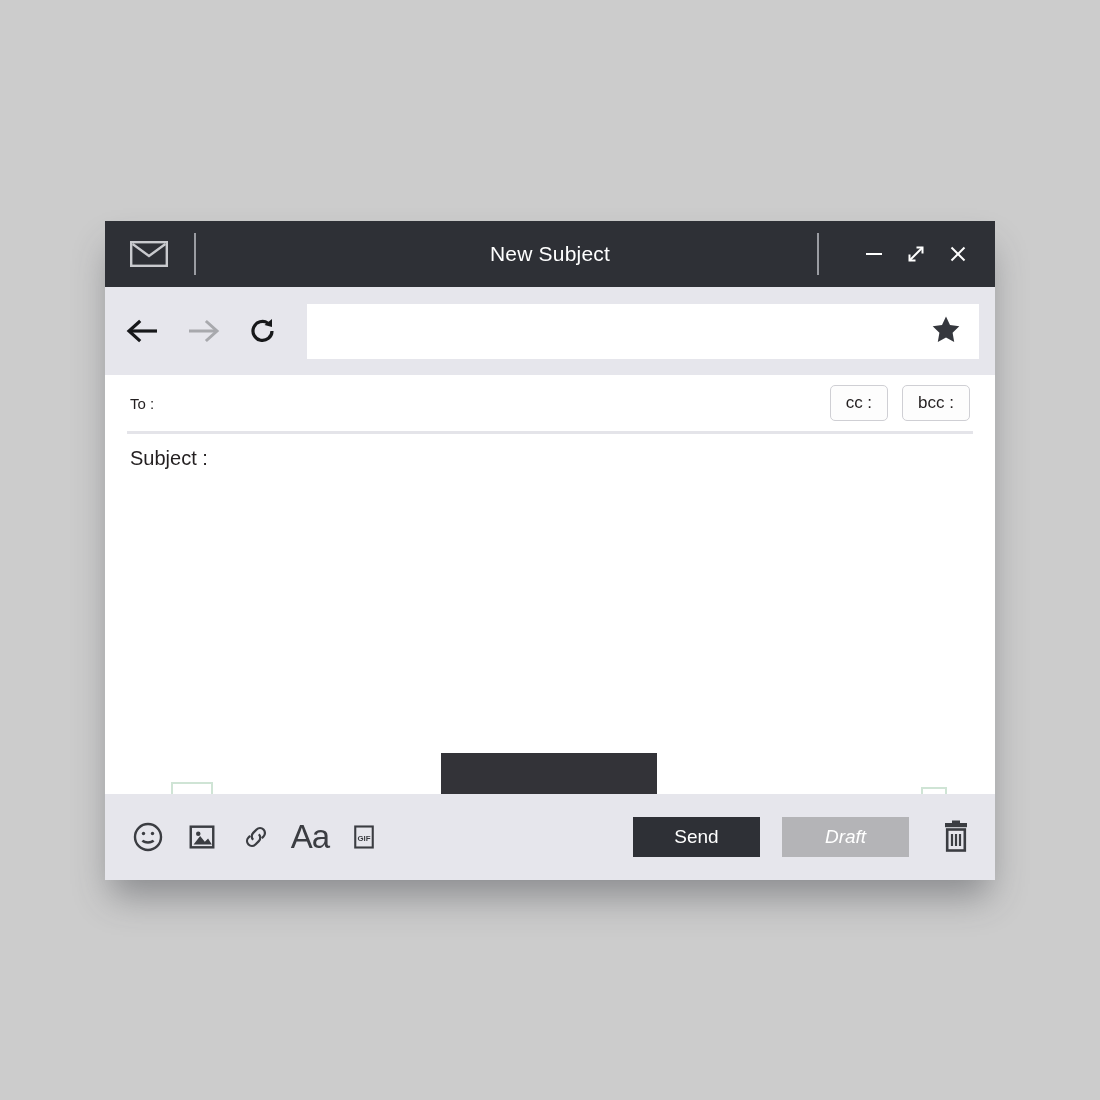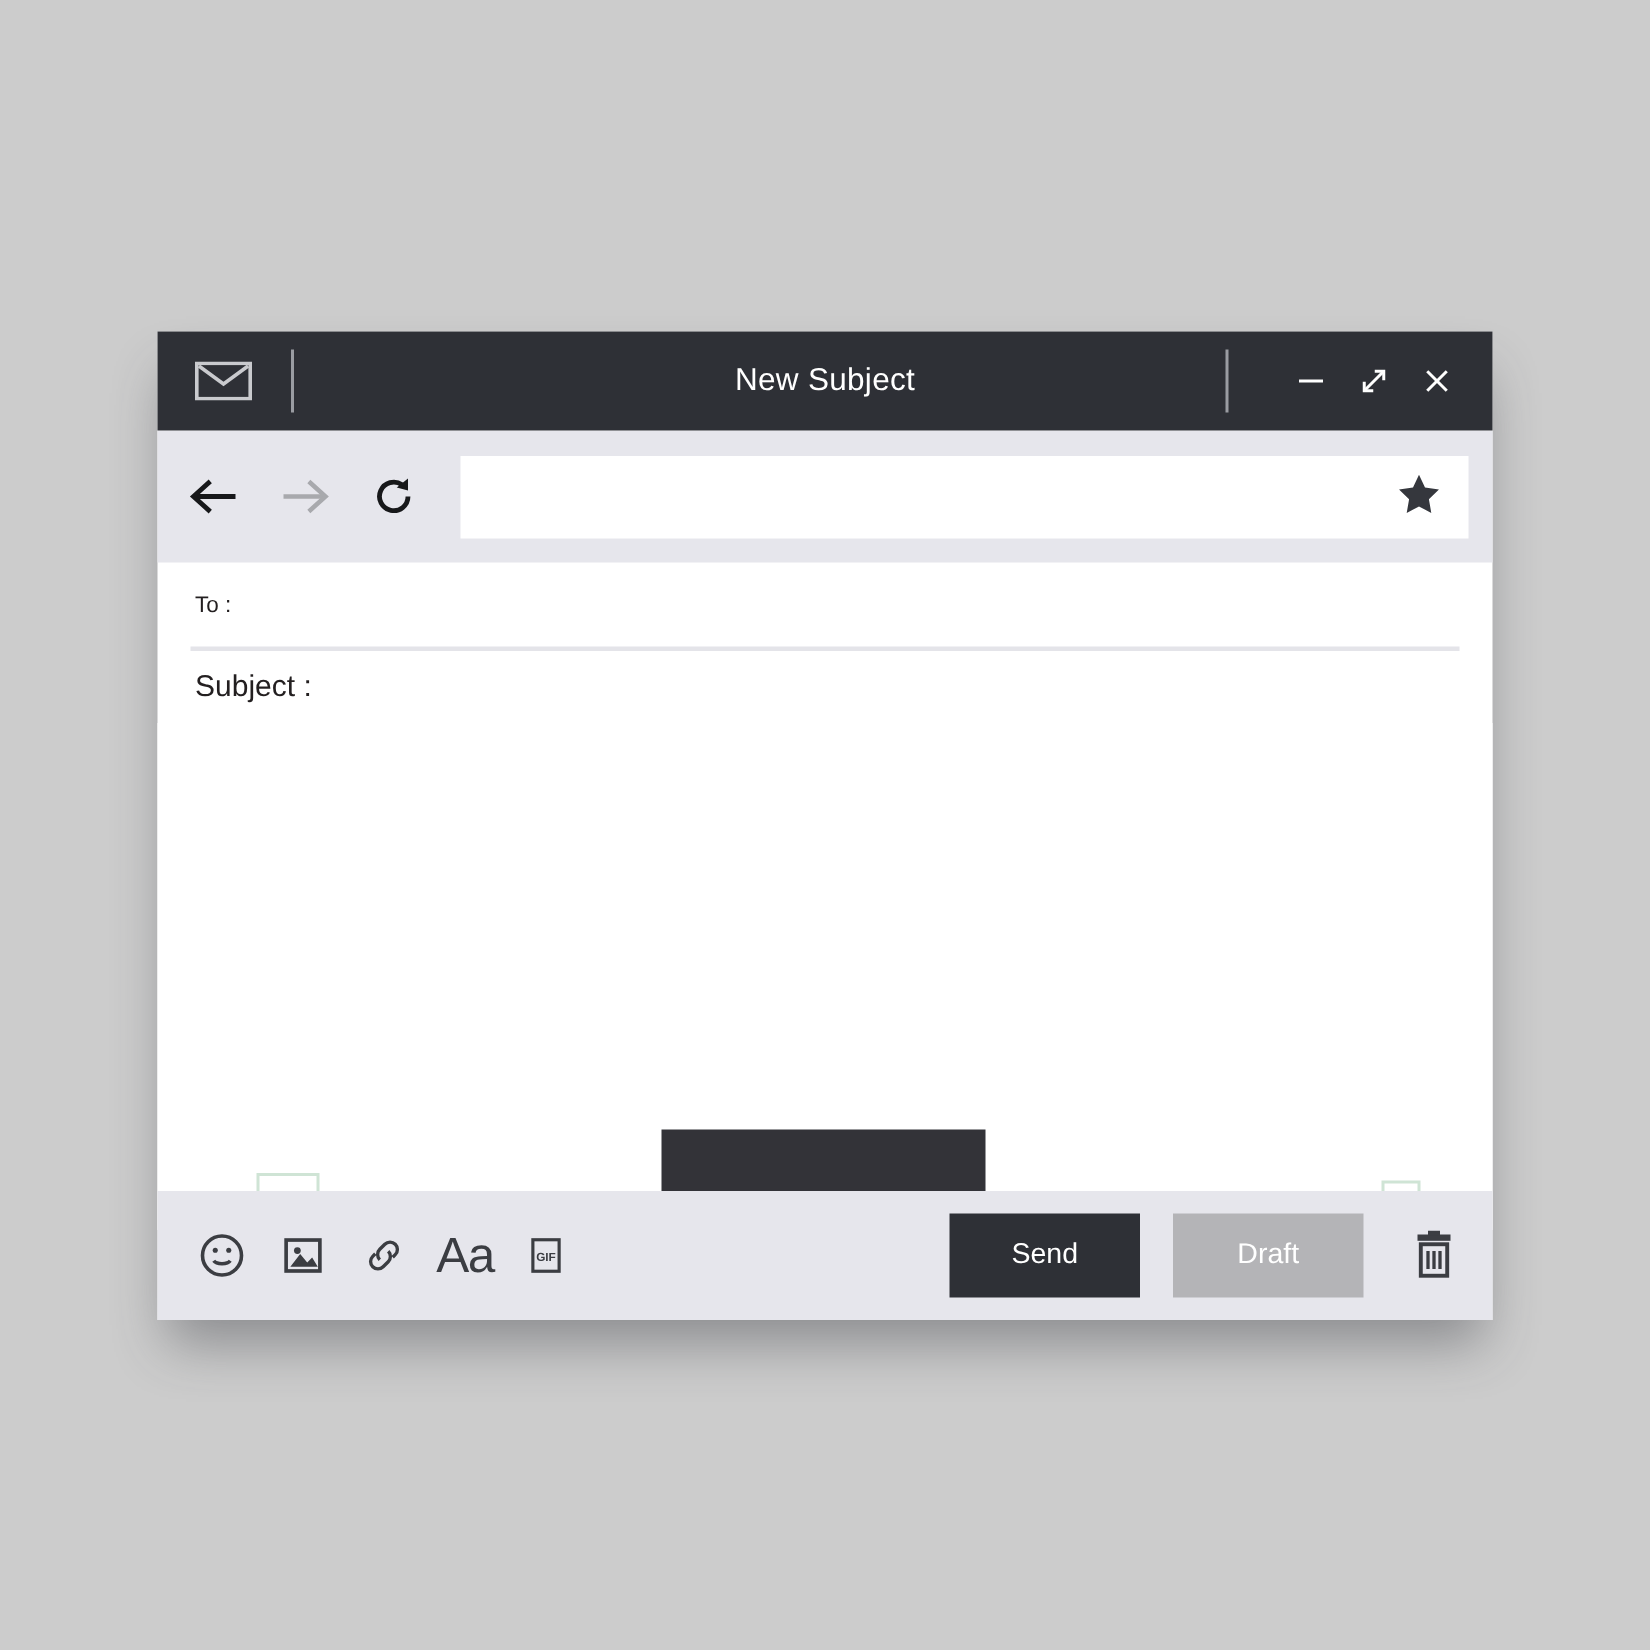--- a/index.html
+++ b/index.html
@@ -107,25 +107,25 @@
 
   
   .toolbar{
     position:absolute;left:0;right:0;bottom:0;height:86px;background:#e6e6ec;
     display:flex;align-items:center;padding:0 22px;box-sizing:border-box;
   }
   .tool{width:42px;height:42px;display:flex;align-items:center;justify-content:center;margin-right:12px;}
   .tool.aa{font-size:33px;color:#3b3d42;letter-spacing:-1px;}
   .actions{margin-left:auto;display:flex;align-items:center;}
   .btn{
-    width:127px;height:56px;display:flex;align-items:center;justify-content:center;
+    width:127px;height:40px;display:flex;align-items:center;justify-content:center;
     color:#ffffff;font-size:19px;
   }
   .btn.send{background:#2e3036;}
-  .btn.draft{background:#b4b4b7;margin-left:22px;}
+  .btn.draft{background:#b4b4b7;margin-left:22px;font-style:italic;}
   .trash{margin-left:30px;width:34px;height:38px;display:flex;align-items:center;justify-content:center;}
 </style>
 </head>
 <body>
 
 <div id="mail-window">
 
   <div class="titlebar">
     <span class="tb-envelope">
       <svg viewBox="0 0 38 26" width="38" height="26">
@@ -183,20 +183,24 @@
         <svg viewBox="0 0 30 30" width="30" height="30">
           <polygon points="15,2.5 19,11 28.3,12.3 21.6,18.8 23.2,28 15,23.6 6.8,28 8.4,18.8 1.7,12.3 11,11" fill="#35373d"></polygon>
         </svg>
       </span>
     </div>
   </div>
 
   <div class="tofield">
     <span class="tolabel">To :</span>
     <span style="flex:1;margin-left:8px;font-size:18px;"></span>
+    <span class="pills">
+      <span class="pill">cc :</span>
+      <span class="pill">bcc :</span>
+    </span>
   </div>
   <div class="divider"></div>
   <div class="subjectfield">
     <span class="subjectlabel">Subject :</span>
     <span style="flex:1;margin-left:8px;font-size:18px;"></span>
   </div>
 
   <div class="signature">
 
     <span class="deco deco-a">

